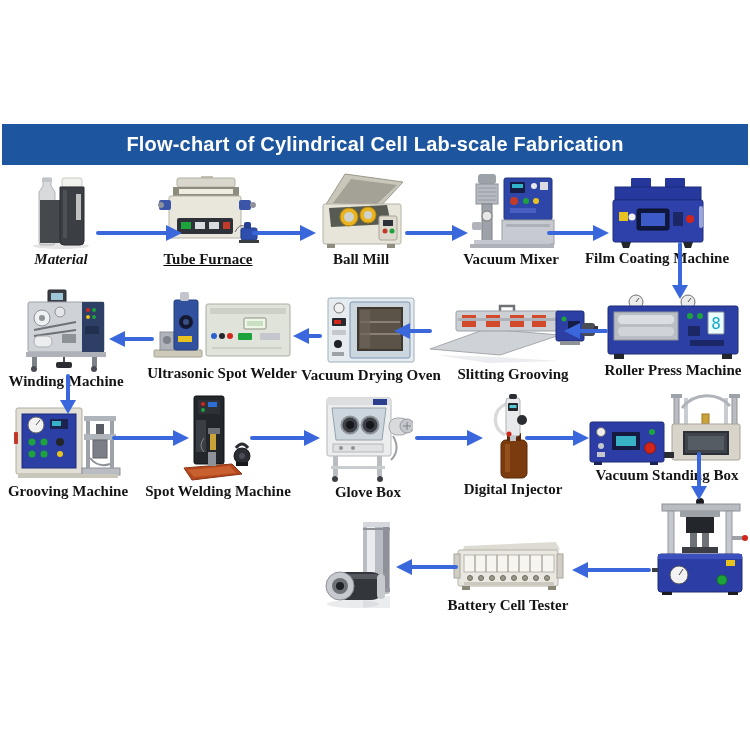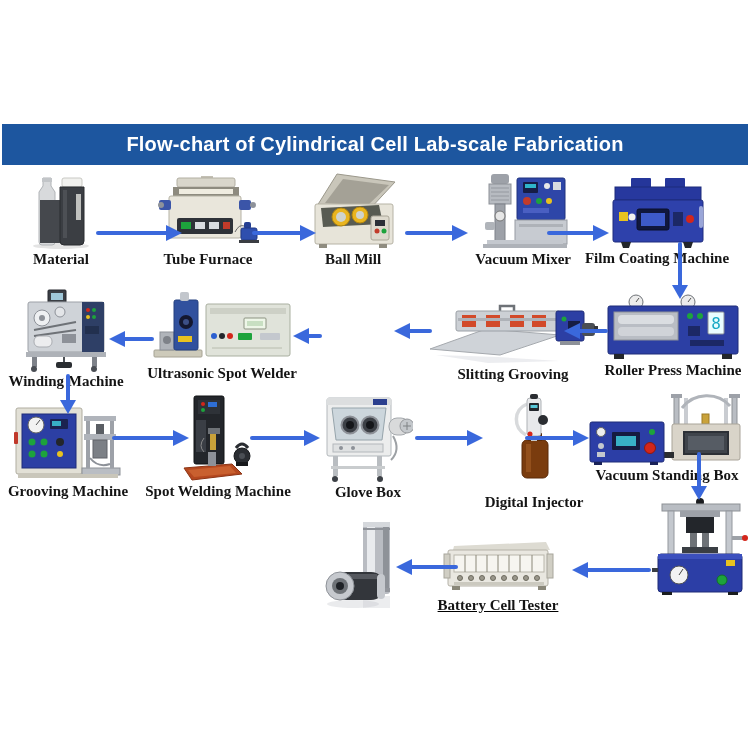--- a/index.html
+++ b/index.html
@@ -10,38 +10,38 @@
           font-family:"Liberation Serif",serif;}
   .banner{position:absolute;left:2px;top:124px;width:746px;height:41px;background:var(--banner);
           display:flex;align-items:center;justify-content:center;}
   .banner span{font-family:"Liberation Sans",sans-serif;font-weight:bold;font-size:20px;
           color:var(--title);letter-spacing:.2px;white-space:nowrap;}
   .node{position:absolute;display:flex;flex-direction:column;align-items:center;}
   .node .img{display:flex;justify-content:center;align-items:flex-end;}
   .node .label{margin-top:2px;font-size:15px;font-weight:bold;color:var(--label);
           white-space:nowrap;line-height:1.0;text-align:center;}
   
-  #n-material{left:15px;top:170px;width:92px;}
-  #n-tube-furnace{left:150px;top:176px;width:116px;}
-  #n-ball-mill{left:305px;top:170px;width:96px;align-items:center;}
-  #n-vacuum-mixer{left:451px;top:170px;width:120px;align-items:flex-end;}
+  #n-material{left:15px;top:170px;width:92px;font-style:italic;}
+  #n-tube-furnace{left:150px;top:176px;width:116px;text-decoration:underline;}
+  #n-ball-mill{left:313px;top:170px;width:96px;align-items:center;}
+  #n-vacuum-mixer{left:451px;top:170px;width:120px;}
   #n-film-coating{left:589px;top:178px;width:136px;}
   #n-roller-press{left:598px;top:294px;width:150px;}
   #n-slitting{left:428px;top:303px;width:170px;}
   #n-vacuum-drying-oven{left:304px;top:296px;width:134px;}
   #n-ultrasonic{left:145px;top:292px;width:154px;}
   #n-winding{left:10px;top:286px;width:112px;}
   #n-grooving{left:9px;top:404px;width:118px;}
   #n-spot-welding{left:147px;top:394px;width:142px;}
   #n-glove-box{left:317px;top:392px;width:102px;}
-  #n-digital-injector{left:482px;top:394px;width:104px;gap:13px;}
+  #n-digital-injector{left:461px;top:394px;width:104px;}
   #n-vacuum-standing{left:586px;top:394px;width:162px;}
   #n-battery-sealing{left:589px;top:498px;width:160px;}
   #n-battery-sealing .img{position:relative;left:31px;}
-  #n-battery-tester{left:432px;top:538px;width:132px;text-decoration:underline;}
+  #n-battery-tester{left:442px;top:538px;width:132px;}
   #n-cells{left:322px;top:512px;width:80px;}
   
   .ar{position:absolute;z-index:5;}
   .ar.h{height:16px;}
   .ar.h .s{position:absolute;top:6px;height:4px;background:var(--arrow);border-radius:2px;}
   .ar.right .s{left:0;right:13px;}
   .ar.right .hd{position:absolute;right:0;top:0;width:0;height:0;
       border-left:16px solid var(--arrow);border-top:8px solid transparent;border-bottom:8px solid transparent;}
   .ar.left .s{left:13px;right:0;}
   .ar.left .hd{position:absolute;left:0;top:0;width:0;height:0;
@@ -224,20 +224,38 @@
         <circle cx="136" cy="16" r="2.5" fill="#1da33c"></circle>
         <rect x="140" y="18" width="12" height="9" fill="#161d45"></rect>
         <rect x="154" y="20" width="13" height="13" rx="3" fill="#4a4e54"></rect>
         <rect x="166" y="23" width="4" height="7" fill="#33363b"></rect>
         <rect x="132" y="38" width="20" height="4" fill="#8d9198"></rect>
       </svg>
     </div>
     <div class="label">Slitting Grooving</div>
   </div>
 
+  <div class="node" id="n-vacuum-drying-oven">
+    <div class="img">
+      <svg width="94" height="70" viewBox="0 0 94 70">
+        <rect x="4" y="2" width="86" height="64" rx="2" fill="#e6ebef" stroke="#9fb0bd"></rect>
+        <rect x="26" y="6" width="60" height="56" rx="2" fill="#ccd6de" stroke="#7f96b8"></rect>
+        <rect x="34" y="12" width="44" height="42" fill="#5c5348" stroke="#3e3831" stroke-width="2"></rect>
+        <path d="M36 26 h40 M36 38 h40" stroke="#8a8073" stroke-width="2"></path>
+        <rect x="36" y="14" width="10" height="38" fill="#6e655a" opacity="0.7"></rect>
+        <circle cx="15" cy="12" r="5" fill="#f0f0f0" stroke="#777"></circle>
+        <rect x="8" y="22" width="14" height="8" rx="1" fill="#262a30"></rect>
+        <rect x="10" y="24" width="7" height="4" fill="#d3261b"></rect>
+        <rect x="8" y="34" width="14" height="5" rx="1" fill="#c4c8ce"></rect>
+        <circle cx="14" cy="48" r="4" fill="#1e2126"></circle>
+        <rect x="8" y="56" width="12" height="4" fill="#9da1a8"></rect>
+      </svg>
+    </div>
+    <div class="label">Vacuum Drying Oven</div>
+  </div>
 
   <div class="node" id="n-ultrasonic">
     <div class="img">
       <svg width="140" height="72" viewBox="0 0 140 72">
         <rect x="54" y="12" width="84" height="52" rx="2" fill="#e0e3da" stroke="#a9afa0"></rect>
         <rect x="58" y="16" width="76" height="6" fill="#cdd0c6"></rect>
         <rect x="92" y="26" width="22" height="11" rx="1" fill="#eef6e8" stroke="#8d9382"></rect>
         <rect x="95" y="29" width="16" height="5" fill="#c8dfc2"></rect>
         <circle cx="62" cy="44" r="3" fill="#2c5fd0"></circle>
         <circle cx="70" cy="44" r="3" fill="#23262b"></circle>

